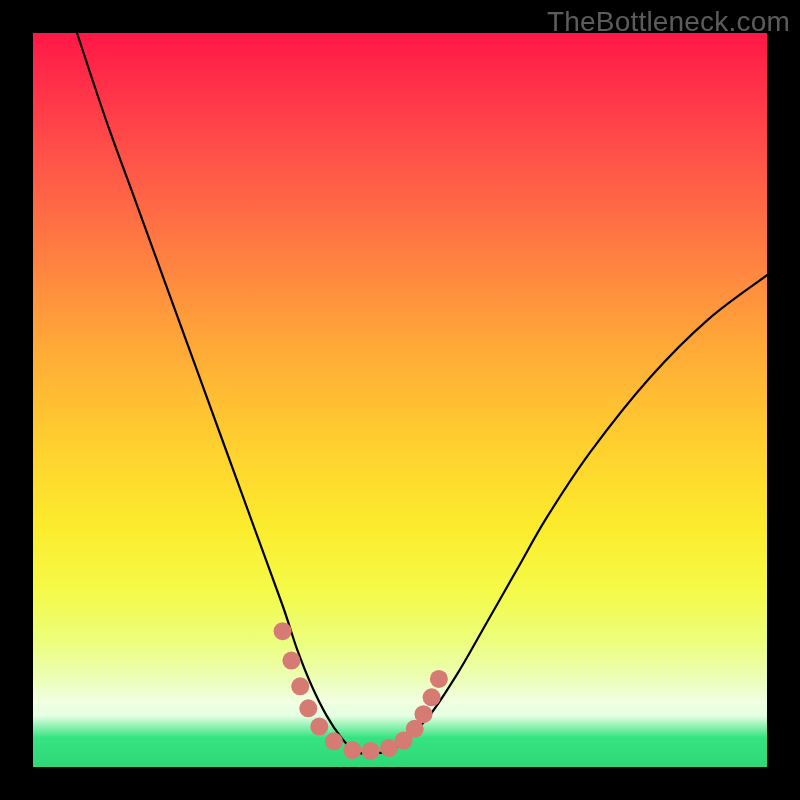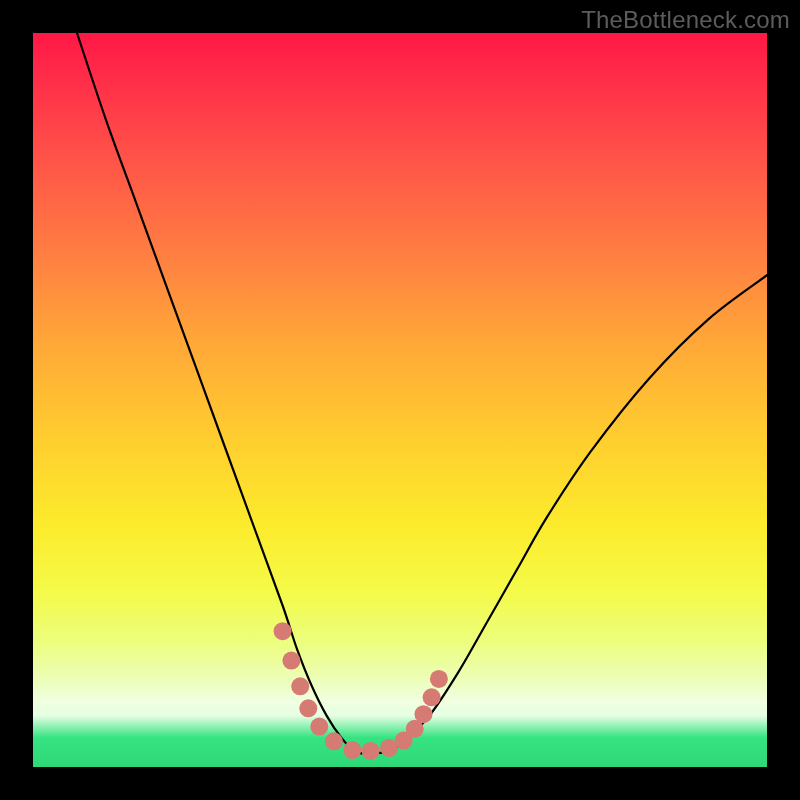--- a/index.html
+++ b/index.html
@@ -38,21 +38,21 @@
       #e5ffe3 93%,
       #36e381 96%,
       #2fd877 100%
     );
   }
   .watermark {
     position: absolute;
     top: 6px;
     right: 10px;
     color: #5c5c5c;
-    font-size: 24px;
+    font-size: 28px;
     letter-spacing: 0.2px;
     font-weight: 400;
   }
   svg.curve {
     position: absolute;
     left: 33px;
     top: 33px;
     width: 734px;
     height: 734px;
     overflow: visible;

